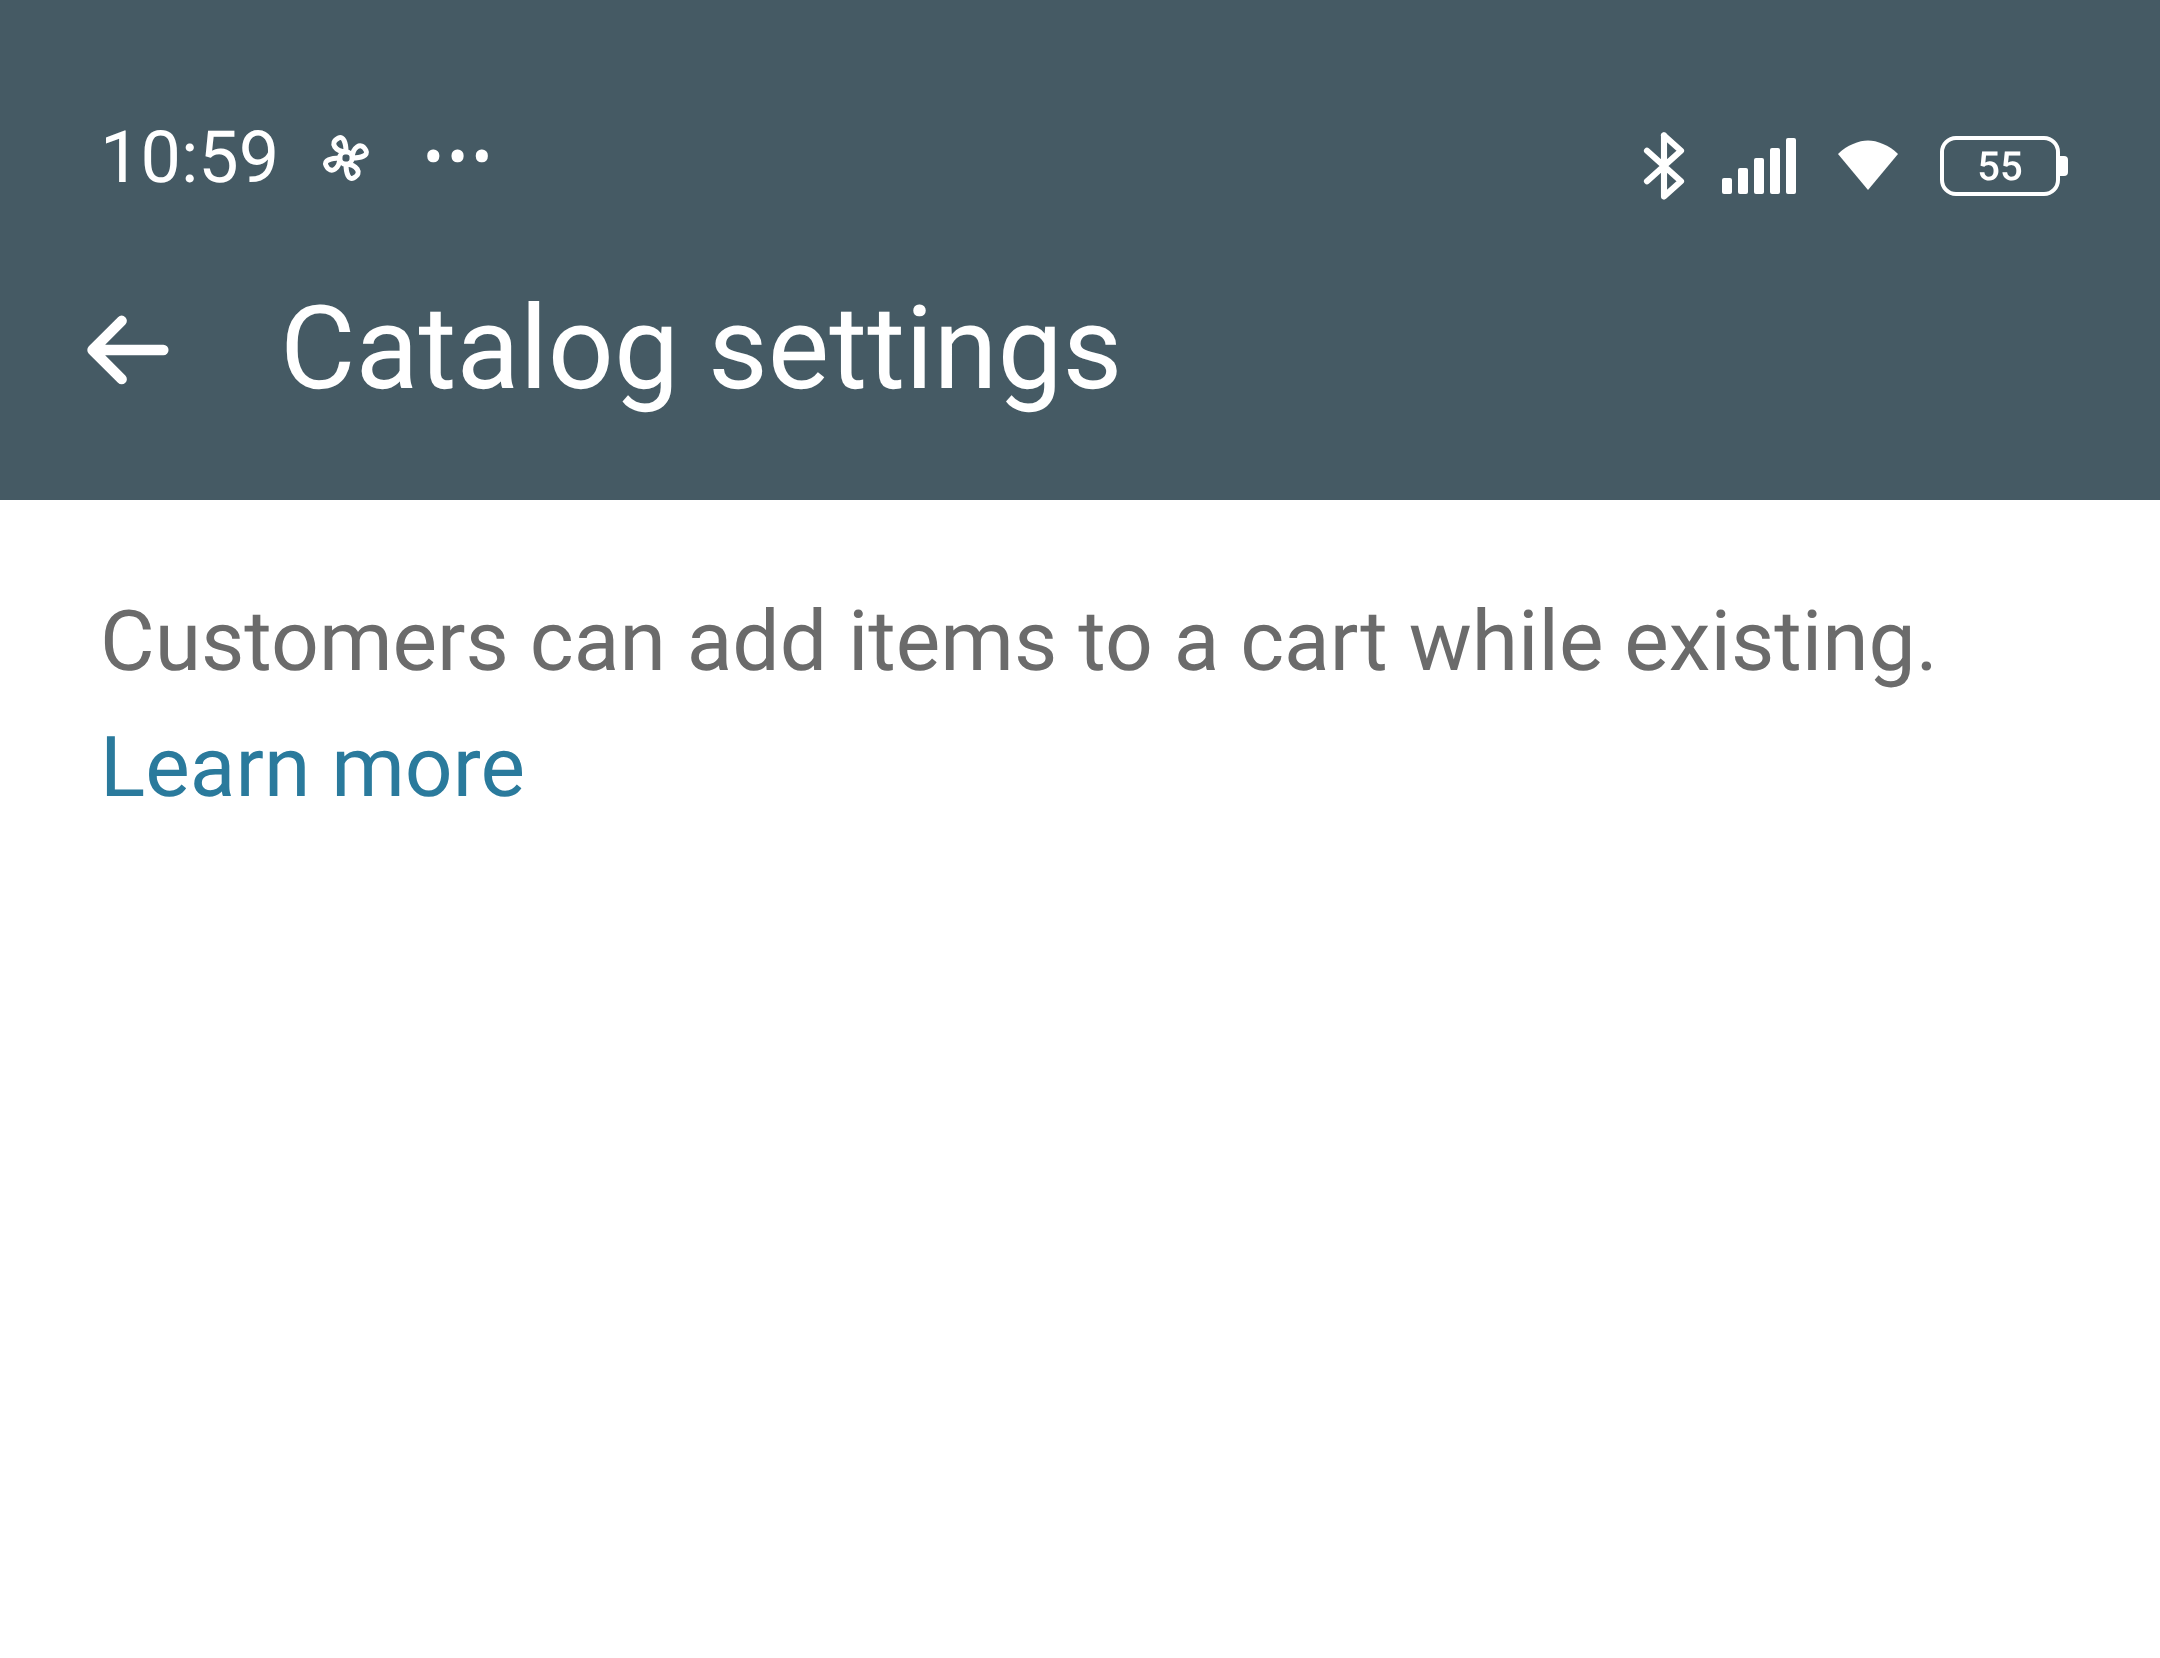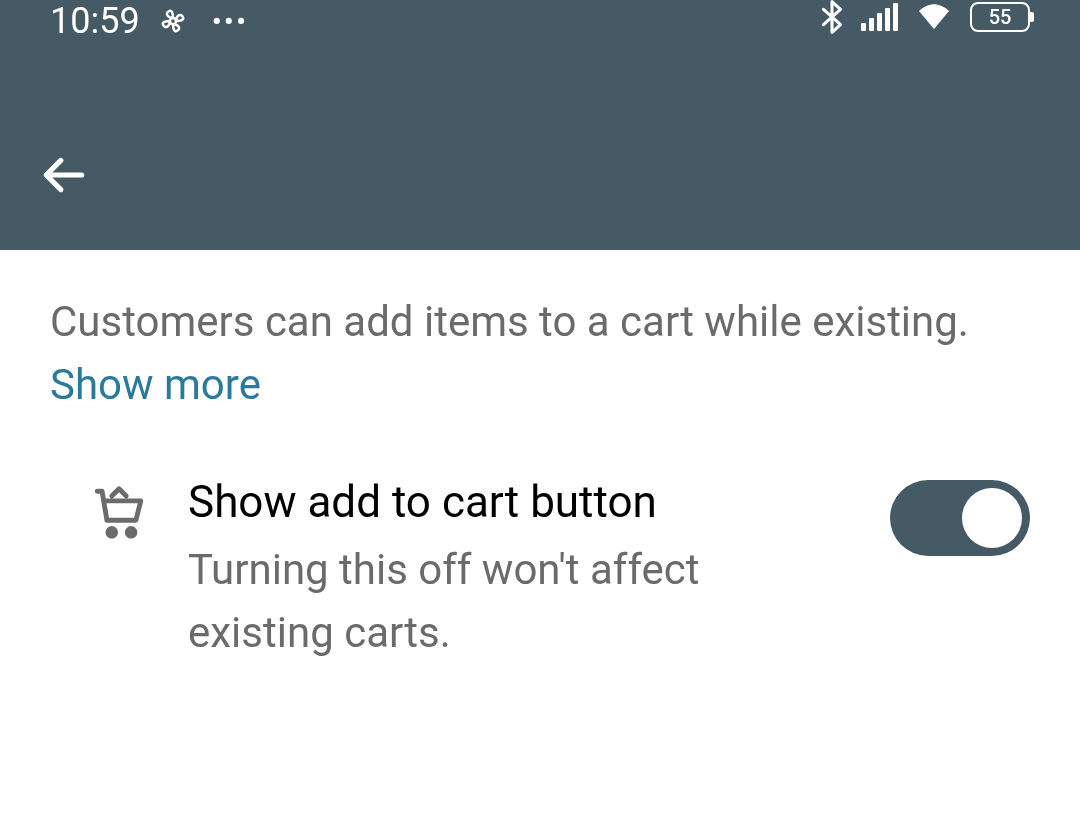--- a/index.html
+++ b/index.html
@@ -7,21 +7,21 @@
       width: 1080px;
       height: 829px;
       font-family: -apple-system, BlinkMacSystemFont, 'Segoe UI', Roboto, sans-serif;
       background: #ffffff;
       overflow: hidden;
     }
     .status-bar {
       background: #455a64;
       height: 100px;
       display: flex;
-      align-items: flex-start;
+      align-items: flex-end;
       justify-content: space-between;
       padding: 0 50px;
       color: #ffffff;
     }
     .status-left {
       display: flex;
       align-items: center;
       gap: 18px;
     }
     .status-time {
@@ -200,37 +200,21 @@
     <div class="battery">
       <span>55</span>
     </div>
   </div>
 </div>
 
 <div class="app-bar">
   <svg class="back-arrow" viewBox="0 0 24 24" fill="none" stroke="#ffffff" stroke-width="2.5" stroke-linecap="round" stroke-linejoin="round">
     <path d="M20 12 L4 12 M10 5 L3 12 L10 19"></path>
   </svg>
+  <div class="app-title">Catalog settings</div>
 </div>
 
 <div class="content">
   <div class="section-desc">
-    <span>Customers can add items to a cart while existing. </span><span class="learn-more">Show more</span>
+    <span>Customers can add items to a cart while existing. </span><span class="learn-more">Learn more</span>
   </div>
 
-  <div class="setting-row">
-    <div class="cart-icon-wrap">
-      <svg class="cart-icon" viewBox="0 0 24 24" fill="none" stroke="#6b6b6b" stroke-width="2" stroke-linecap="round" stroke-linejoin="round">
-        <path d="M3 3 L5 3 L7 15 L19 15 L21 7 L6 7"></path>
-        <path d="M9 5 L12 2 L15 5"></path>
-        <circle cx="9" cy="20" r="1.6" fill="#6b6b6b"></circle>
-        <circle cx="17" cy="20" r="1.6" fill="#6b6b6b"></circle>
-      </svg>
-    </div>
-    <div class="setting-text">
-      <div class="setting-label">Show add to cart button</div>
-      <div class="setting-sub">Turning this off won't affect existing carts.</div>
-    </div>
-    <div class="toggle">
-      <div class="toggle-knob"></div>
-    </div>
-  </div>
 </div>
 
 </body></html>

